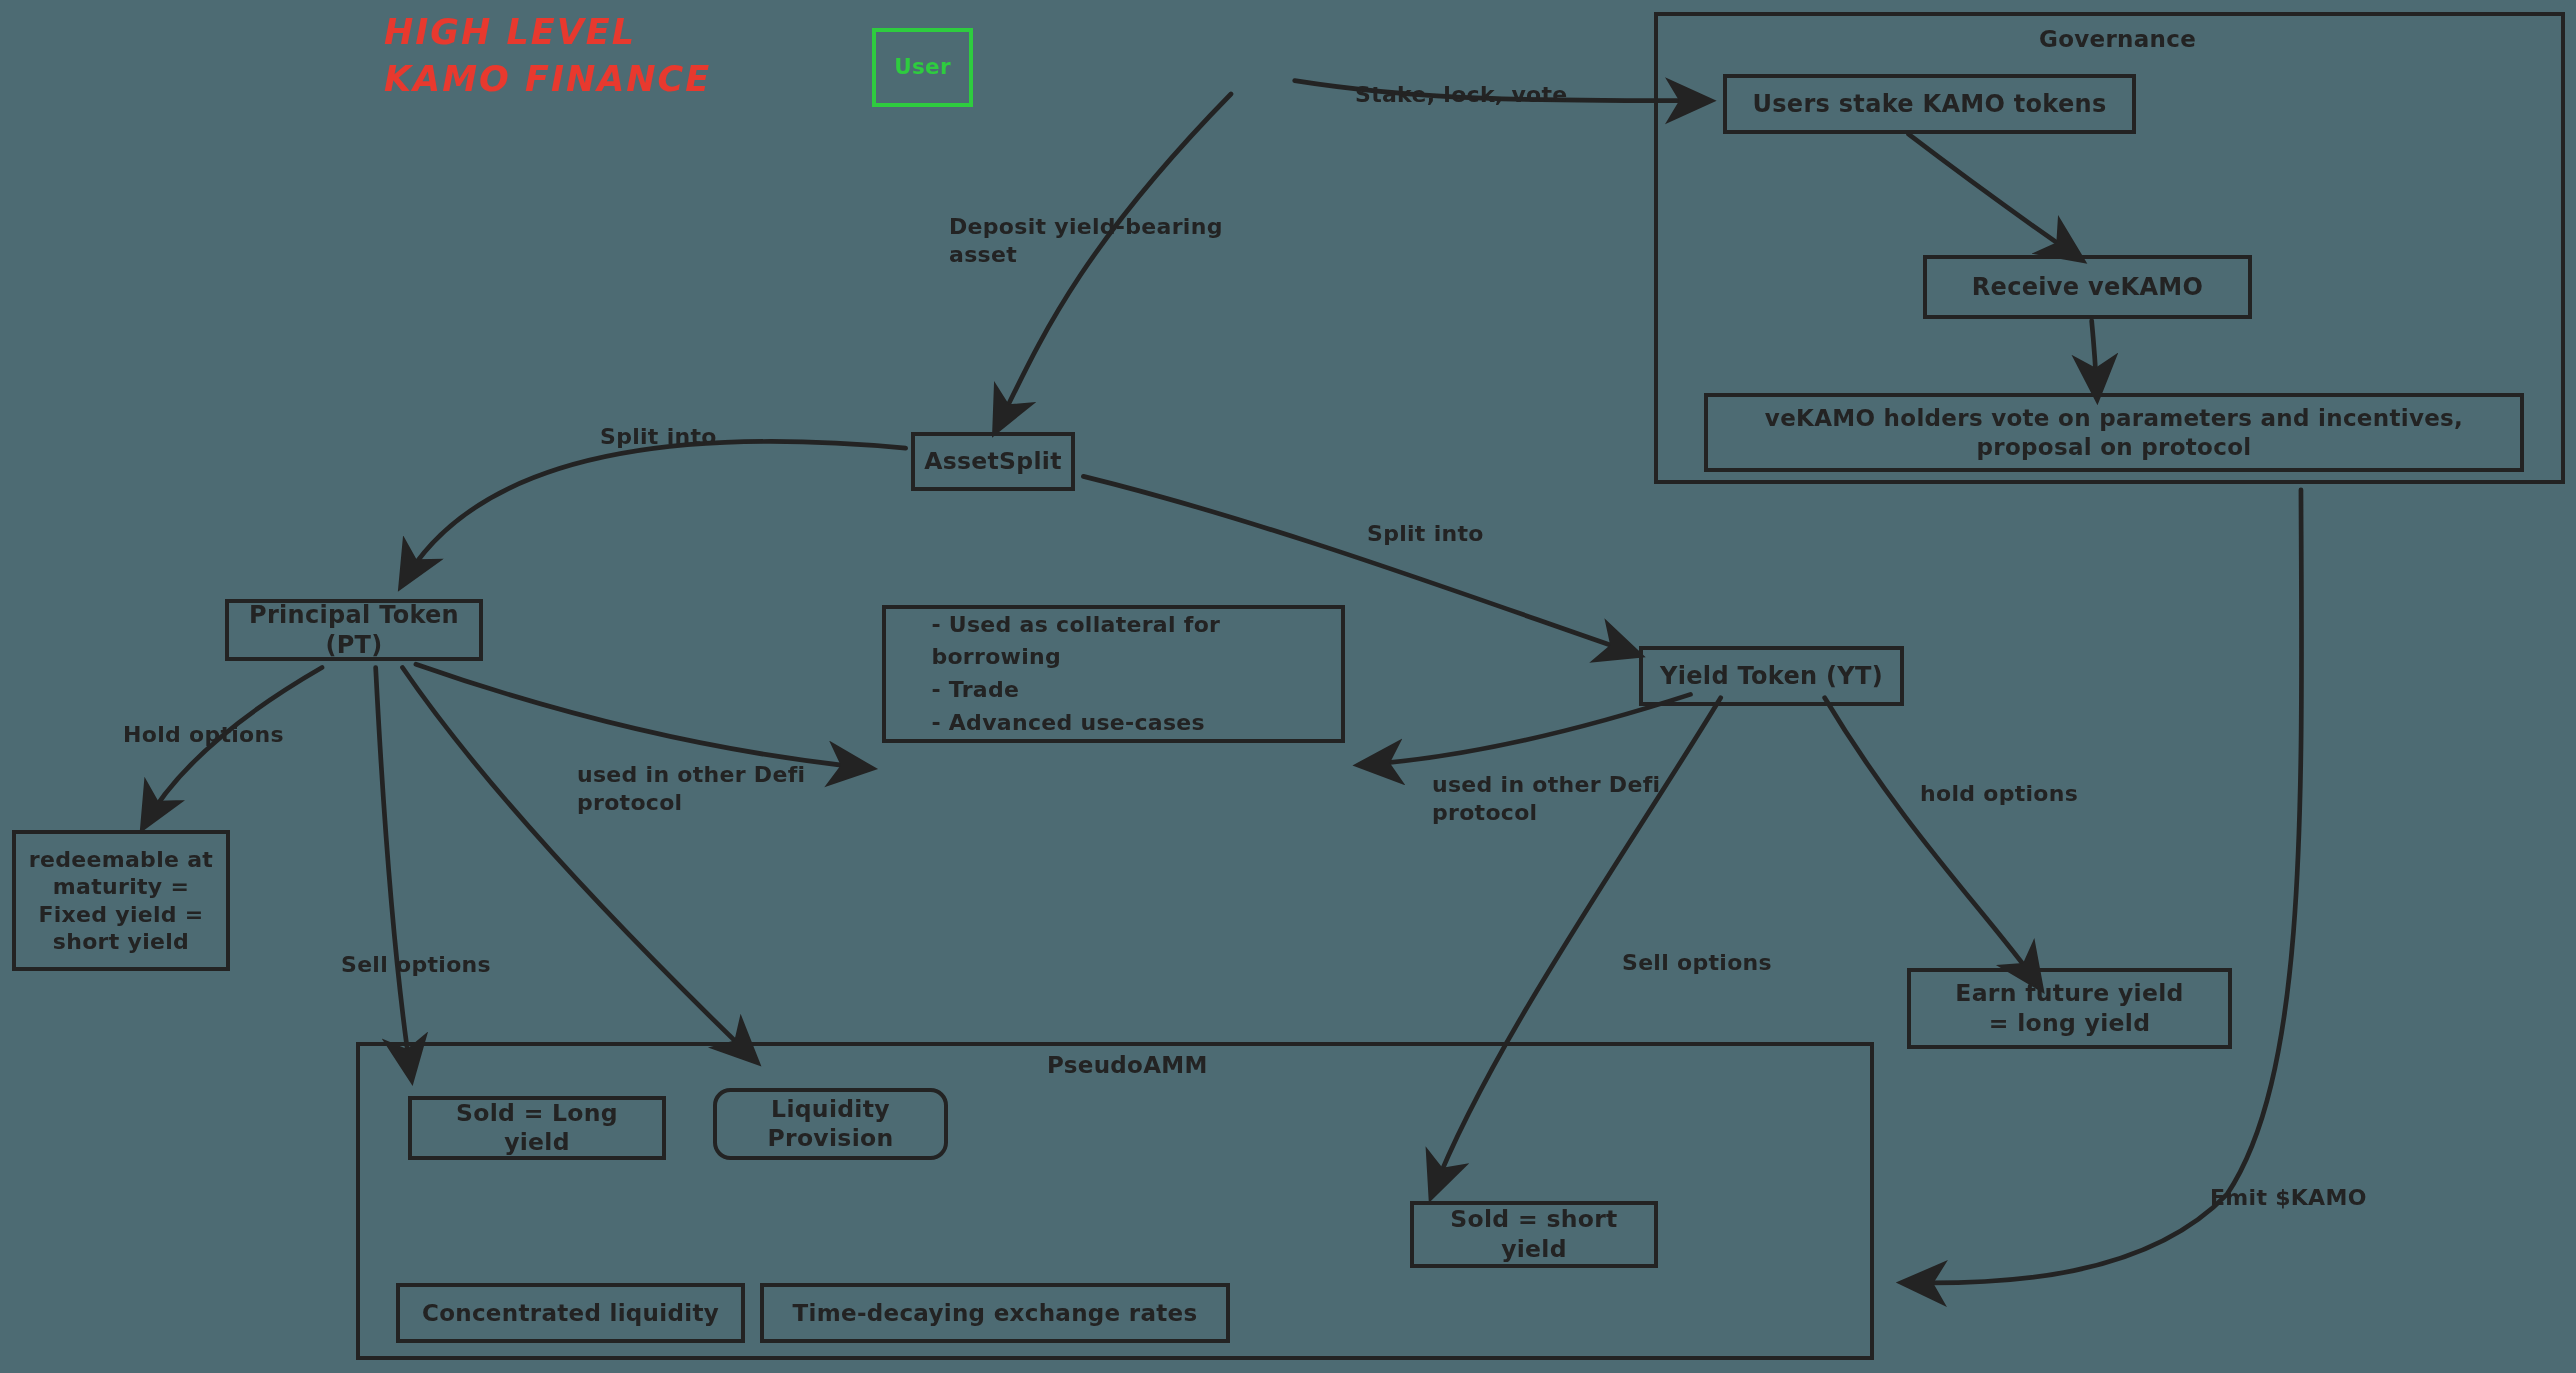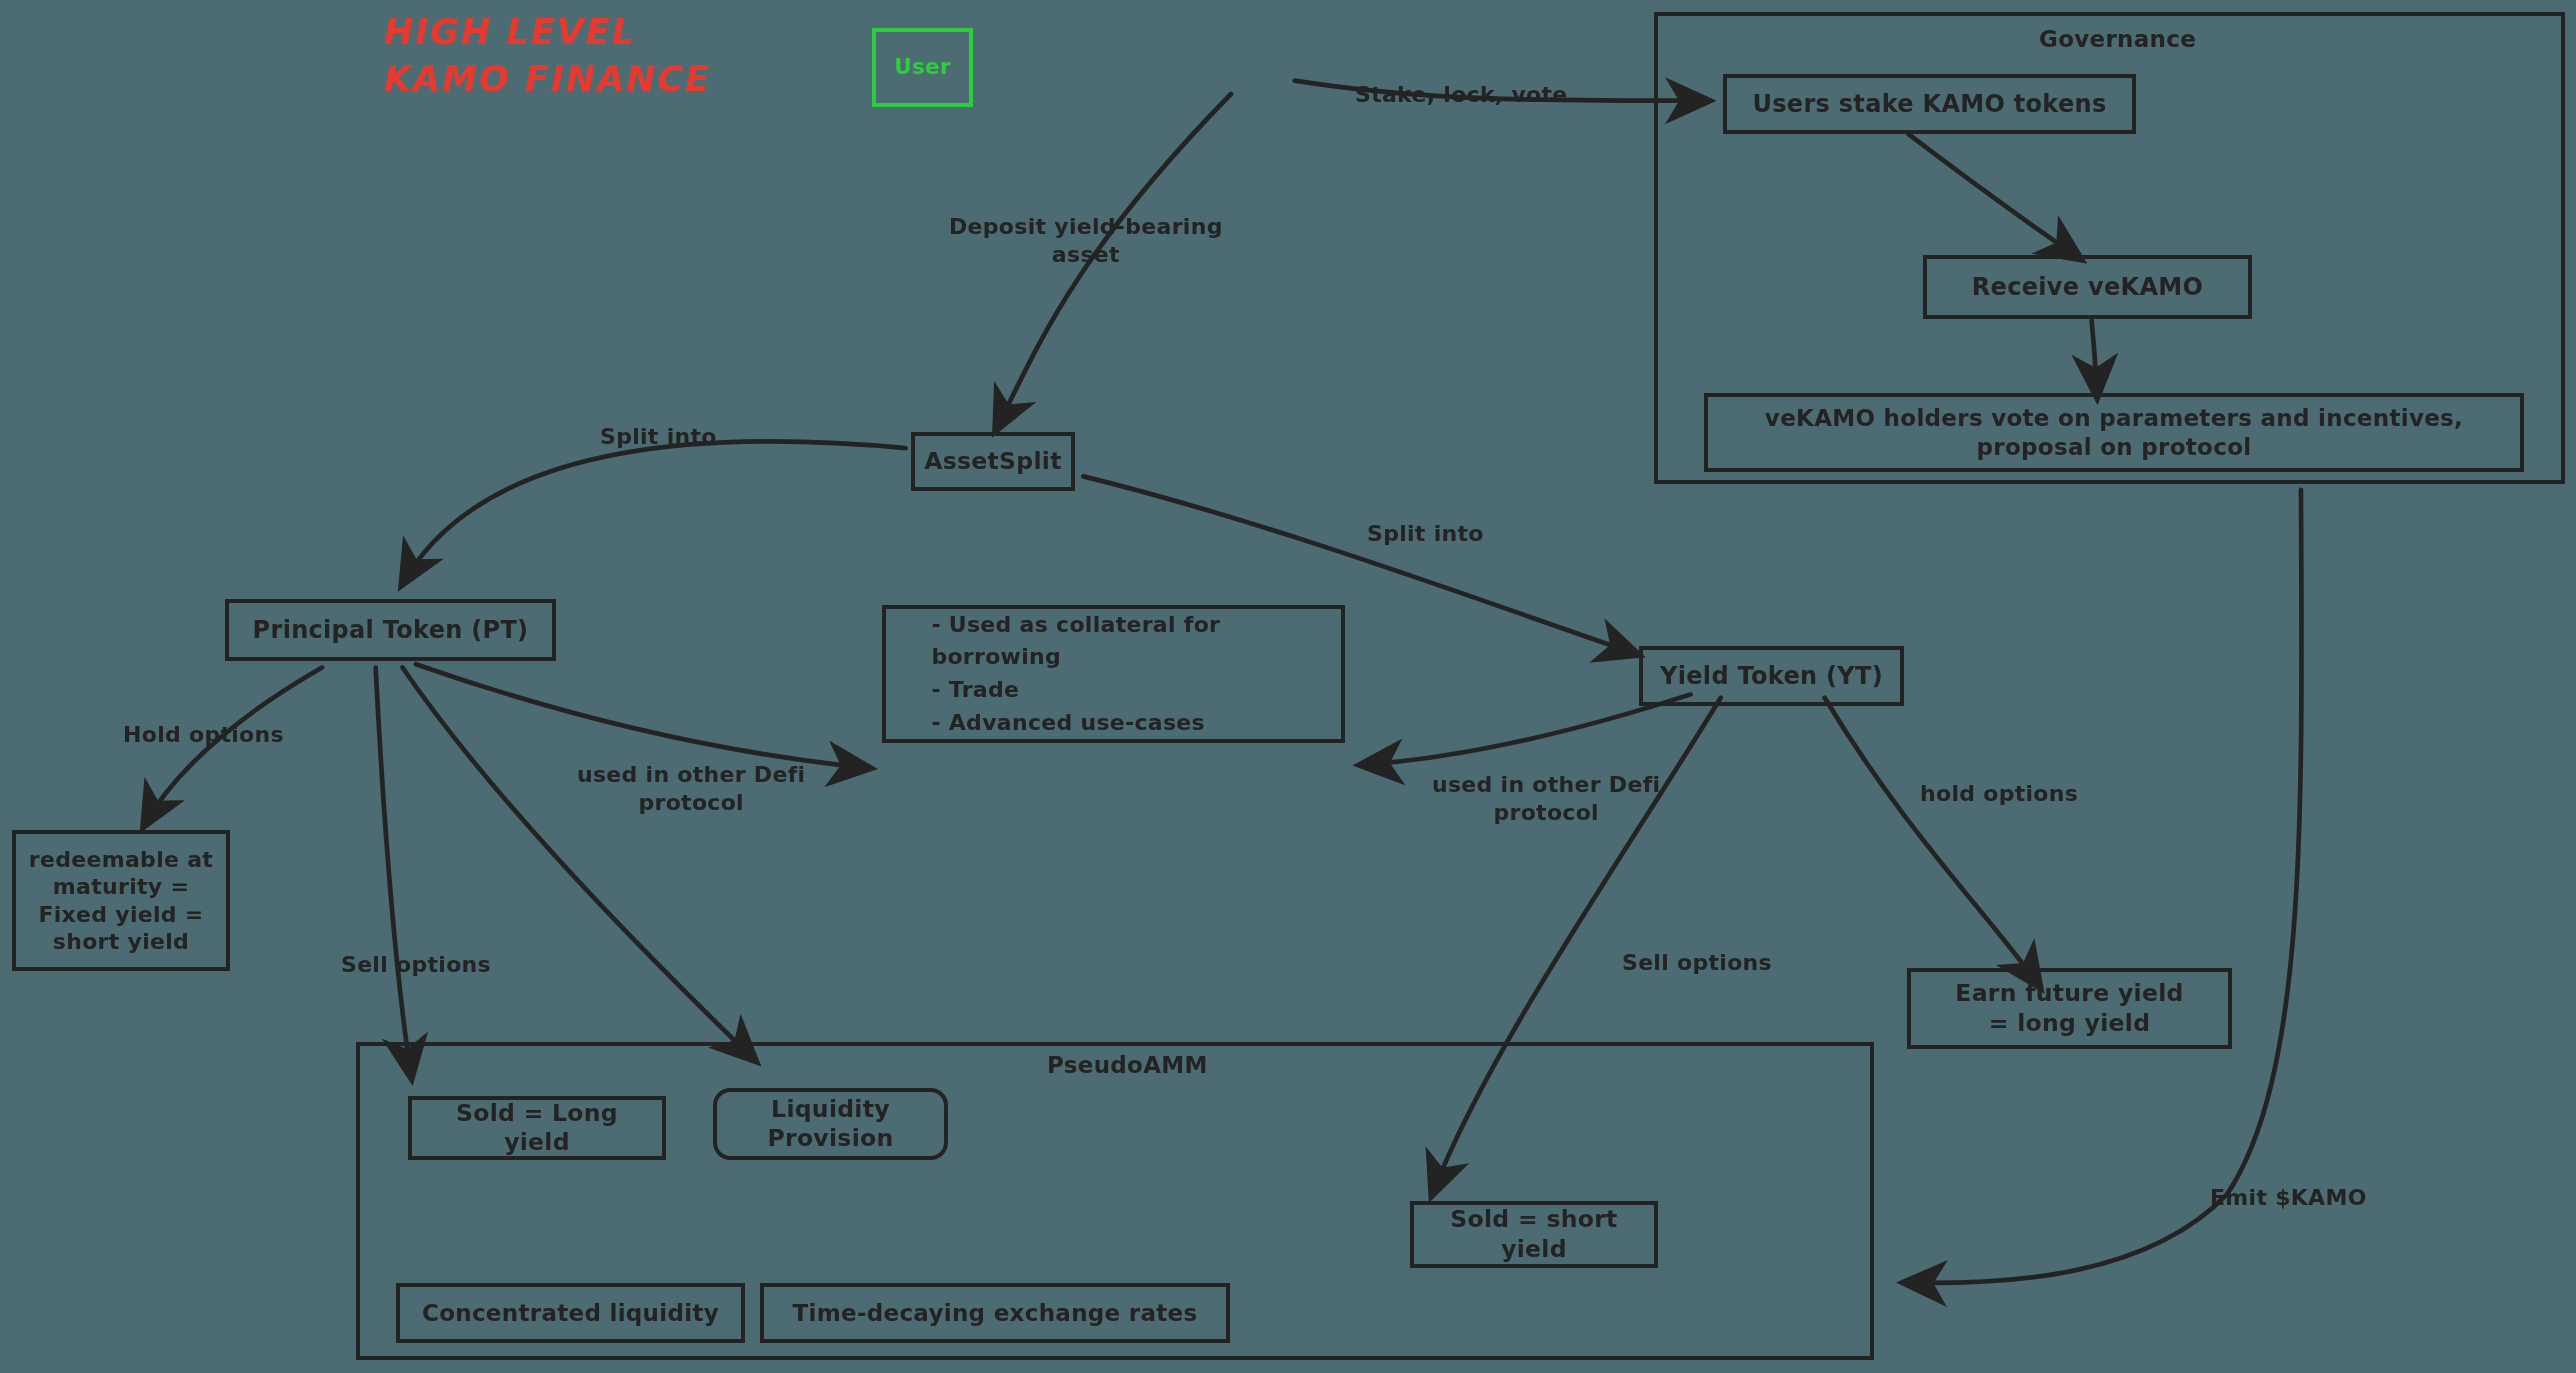--- a/index.html
+++ b/index.html
@@ -45,21 +45,20 @@
   }
 
   .edge-label{
     position:absolute;
     color:#232323;
     font-weight:700;
     font-size:22px;
     line-height:1.25;
     letter-spacing:0.3px;
     white-space:pre-line;
-    text-align:center;
   }
 
   .title{
     position:absolute;
     color:#e8392e;
     font-weight:700;
     font-size:35px;
     line-height:1.32;
     letter-spacing:2px;
     white-space:pre-line;
@@ -131,21 +130,21 @@
 
   <div class="node" style="left:1723px;top:74px;width:413px;height:60px;font-size:24px;">Users stake KAMO tokens</div>
 
   <div class="node" style="left:1923px;top:255px;width:329px;height:64px;font-size:24px;">Receive veKAMO</div>
 
   <div class="node" style="left:1704px;top:393px;width:820px;height:79px;font-size:23px;white-space:pre-line;">veKAMO holders vote on parameters and incentives,
 proposal on protocol</div>
 
   <div class="node" style="left:911px;top:432px;width:164px;height:59px;font-size:23.5px;">AssetSplit</div>
 
-  <div class="node" style="left:225px;top:599px;width:331px;height:62px;font-size:24px;">Principal Token (PT)</div>
+  <div class="node" style="left:225px;top:599px;width:258px;height:62px;font-size:24px;">Principal Token (PT)</div>
 
   <div class="node" style="left:1639px;top:646px;width:265px;height:60px;font-size:24px;">Yield Token (YT)</div>
 
   <div class="node leftalign" style="left:882px;top:605px;width:463px;height:138px;">
     <span class="bullets">- Used as collateral for borrowing
 - Trade
 - Advanced use-cases</span>
   </div>
 
   <div class="node" style="left:12px;top:830px;width:218px;height:141px;font-size:22px;white-space:pre-line;">redeemable at

